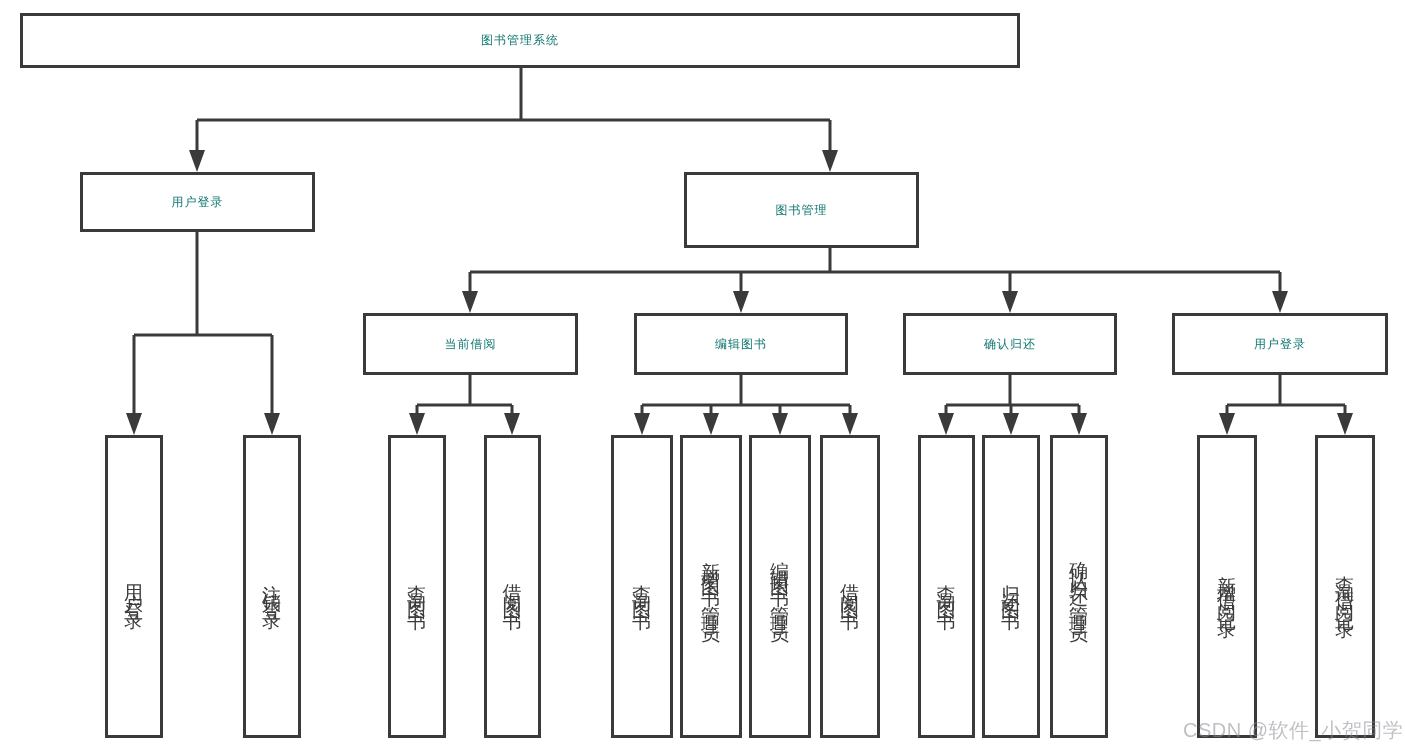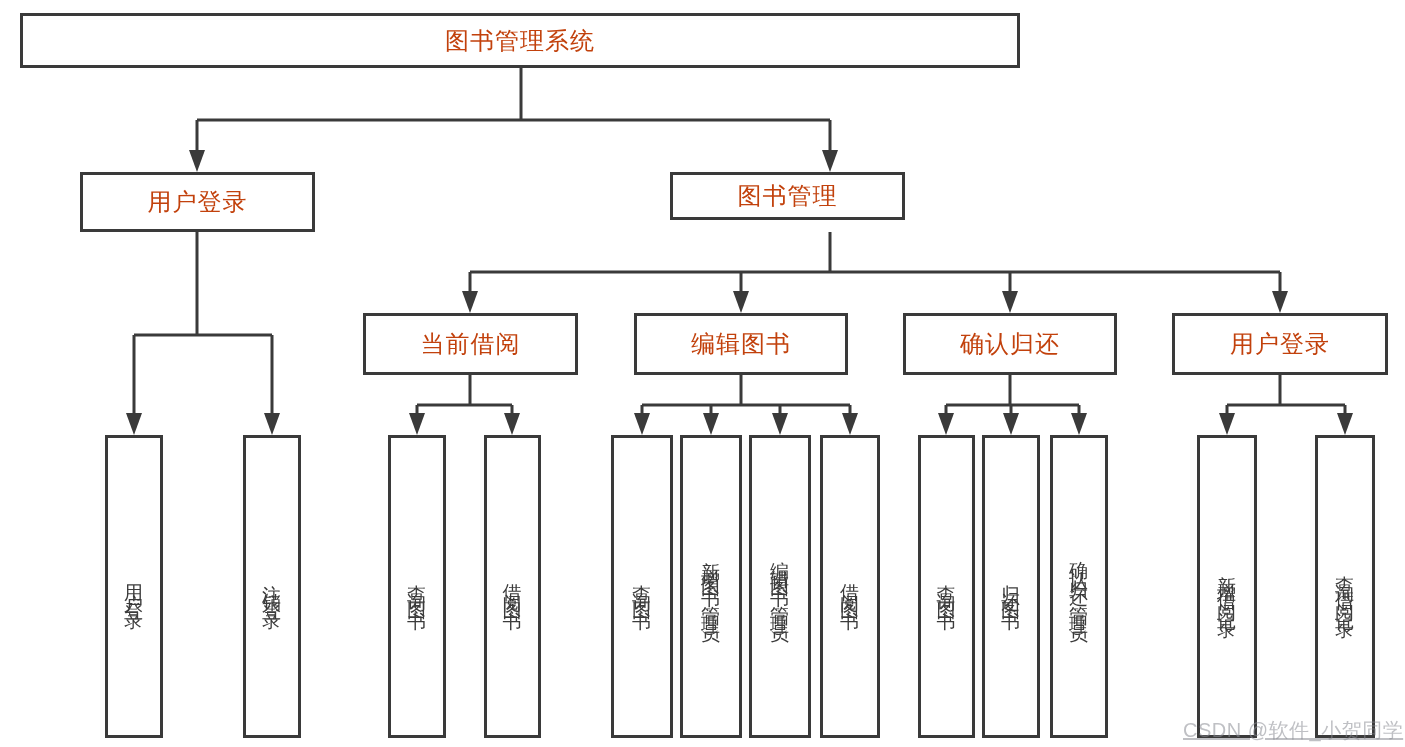--- a/index.html
+++ b/index.html
@@ -21,42 +21,41 @@
     position: absolute;
     box-sizing: border-box;
     background: #ffffff;
     border: 3px solid #3a3a3a;
     display: flex;
     align-items: center;
     justify-content: center;
     z-index: 2;
   }
   .hbox span {
-    font-size: 24px;
-    color: #c2410c;
+    font-size: 12px;
+    color: #0f766e;
     letter-spacing: 1px;
     white-space: nowrap;
   }
   .vbox span {
     writing-mode: vertical-rl;
     font-size: 19px;
     color: #3b3b3b;
     letter-spacing: 9px;
     line-height: 1;
   }
   .watermark {
     position: absolute;
     left: 1183px;
     top: 717px;
     font-size: 20px;
     color: rgba(138, 141, 147, 0.55);
     letter-spacing: 0.5px;
     white-space: nowrap;
     z-index: 5;
-    text-decoration: underline;
   }
 </style>
 </head>
 <body>
 
 <div id="stage">
 
   <svg id="connector-layer" viewBox="0 0 1405 747" xmlns="http://www.w3.org/2000/svg">
       <path d="M521,68V120M197,120H830M197,120V156M830,120V156M197,232V335M134,335H272M134,335V419M272,335V419M830,232V272M470,272H1280M470,272V297M741,272V297M1010,272V297M1280,272V297M470,375V405M417,405H512M417,405V419M512,405V419M741,375V405M642,405H850M642,405V419M711,405V419M780,405V419M850,405V419M1010,375V405M946,405H1079M946,405V419M1011,405V419M1079,405V419M1280,375V405M1227,405H1345M1227,405V419M1345,405V419" fill="none" stroke="#3a3a3a" stroke-width="3"></path>
       <polygon points="189,150 205,150 197,172" fill="#3a3a3a"></polygon>
@@ -80,21 +79,21 @@
       <polygon points="1337,413 1353,413 1345,435" fill="#3a3a3a"></polygon>
     </svg>
 
   <div class="box hbox" style="left:20px;top:13px;width:1000px;height:55px">
     <span>图书管理系统</span>
   </div>
 
   <div class="box hbox" style="left:80px;top:172px;width:235px;height:60px">
     <span>用户登录</span>
   </div>
-  <div class="box hbox" style="left:670px;top:172px;width:235px;height:48px">
+  <div class="box hbox" style="left:684px;top:172px;width:235px;height:76px">
     <span>图书管理</span>
   </div>
 
   <div class="box hbox" style="left:363px;top:313px;width:215px;height:62px">
     <span>当前借阅</span>
   </div>
   <div class="box hbox" style="left:634px;top:313px;width:214px;height:62px">
     <span>编辑图书</span>
   </div>
   <div class="box hbox" style="left:903px;top:313px;width:214px;height:62px">

